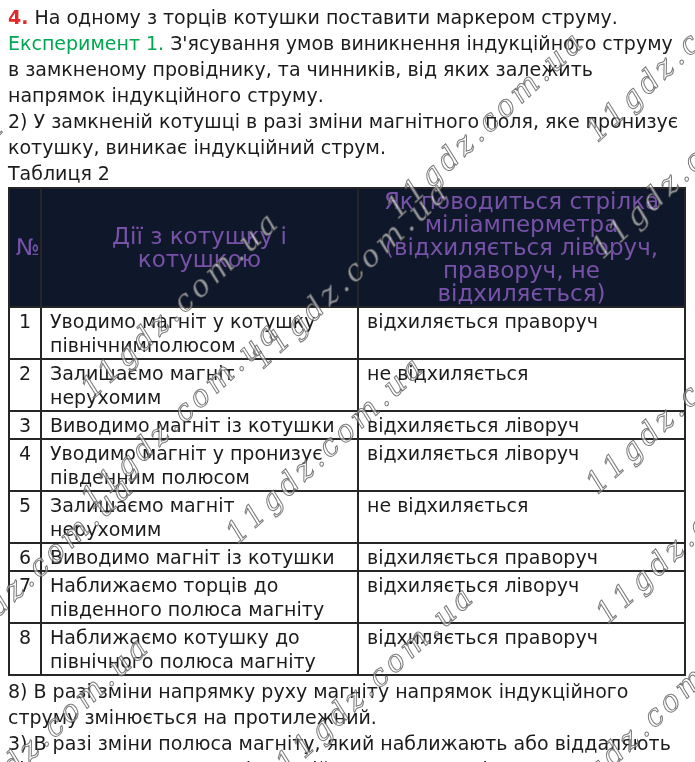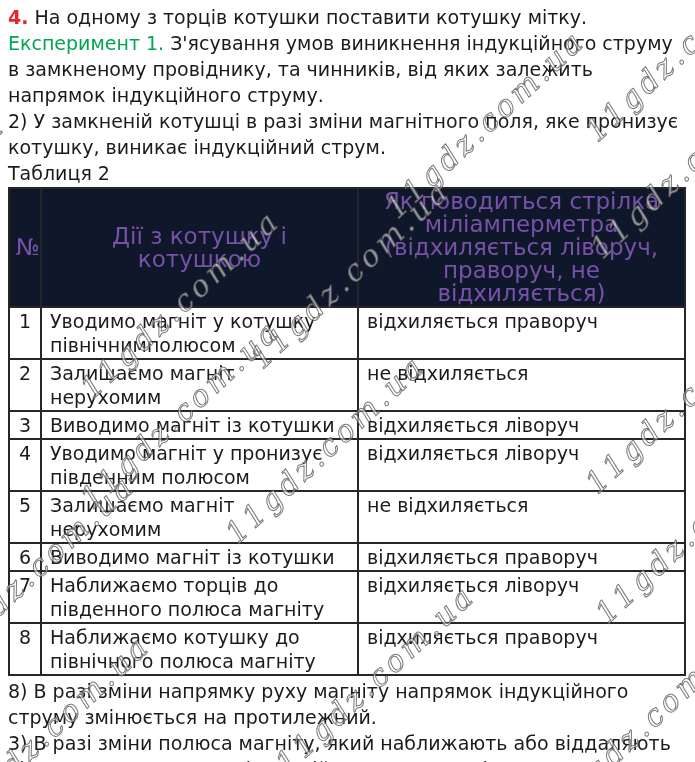--- a/index.html
+++ b/index.html
@@ -68,21 +68,21 @@
     color:rgba(255,255,255,0.55);
     -webkit-text-stroke:1px rgba(75,75,75,0.75);
     pointer-events:none;
   }
 </style>
 </head>
 <body>
 
 <div class="content">
 
-  <p class="para"><span class="pfx red">4.</span><span> На одному з торців котушки поставити котушку мітку.</span></p>
+  <p class="para"><span class="pfx red">4.</span><span> На одному з торців котушки поставити маркером струму.</span></p>
 
   <p class="para"><span class="pfx-green">Експеримент 1.</span><span> З'ясування умов виникнення індукційного струму в замкненому провіднику, та чинників, від яких залежить напрямок індукційного струму.</span></p>
 
 
 
   <p class="para">2) У замкненій котушці в разі зміни магнітного поля, яке пронизує котушку, виникає індукційний струм.</p>
 
   <p class="para">Таблиця 2</p>
 
   <table class="results">

